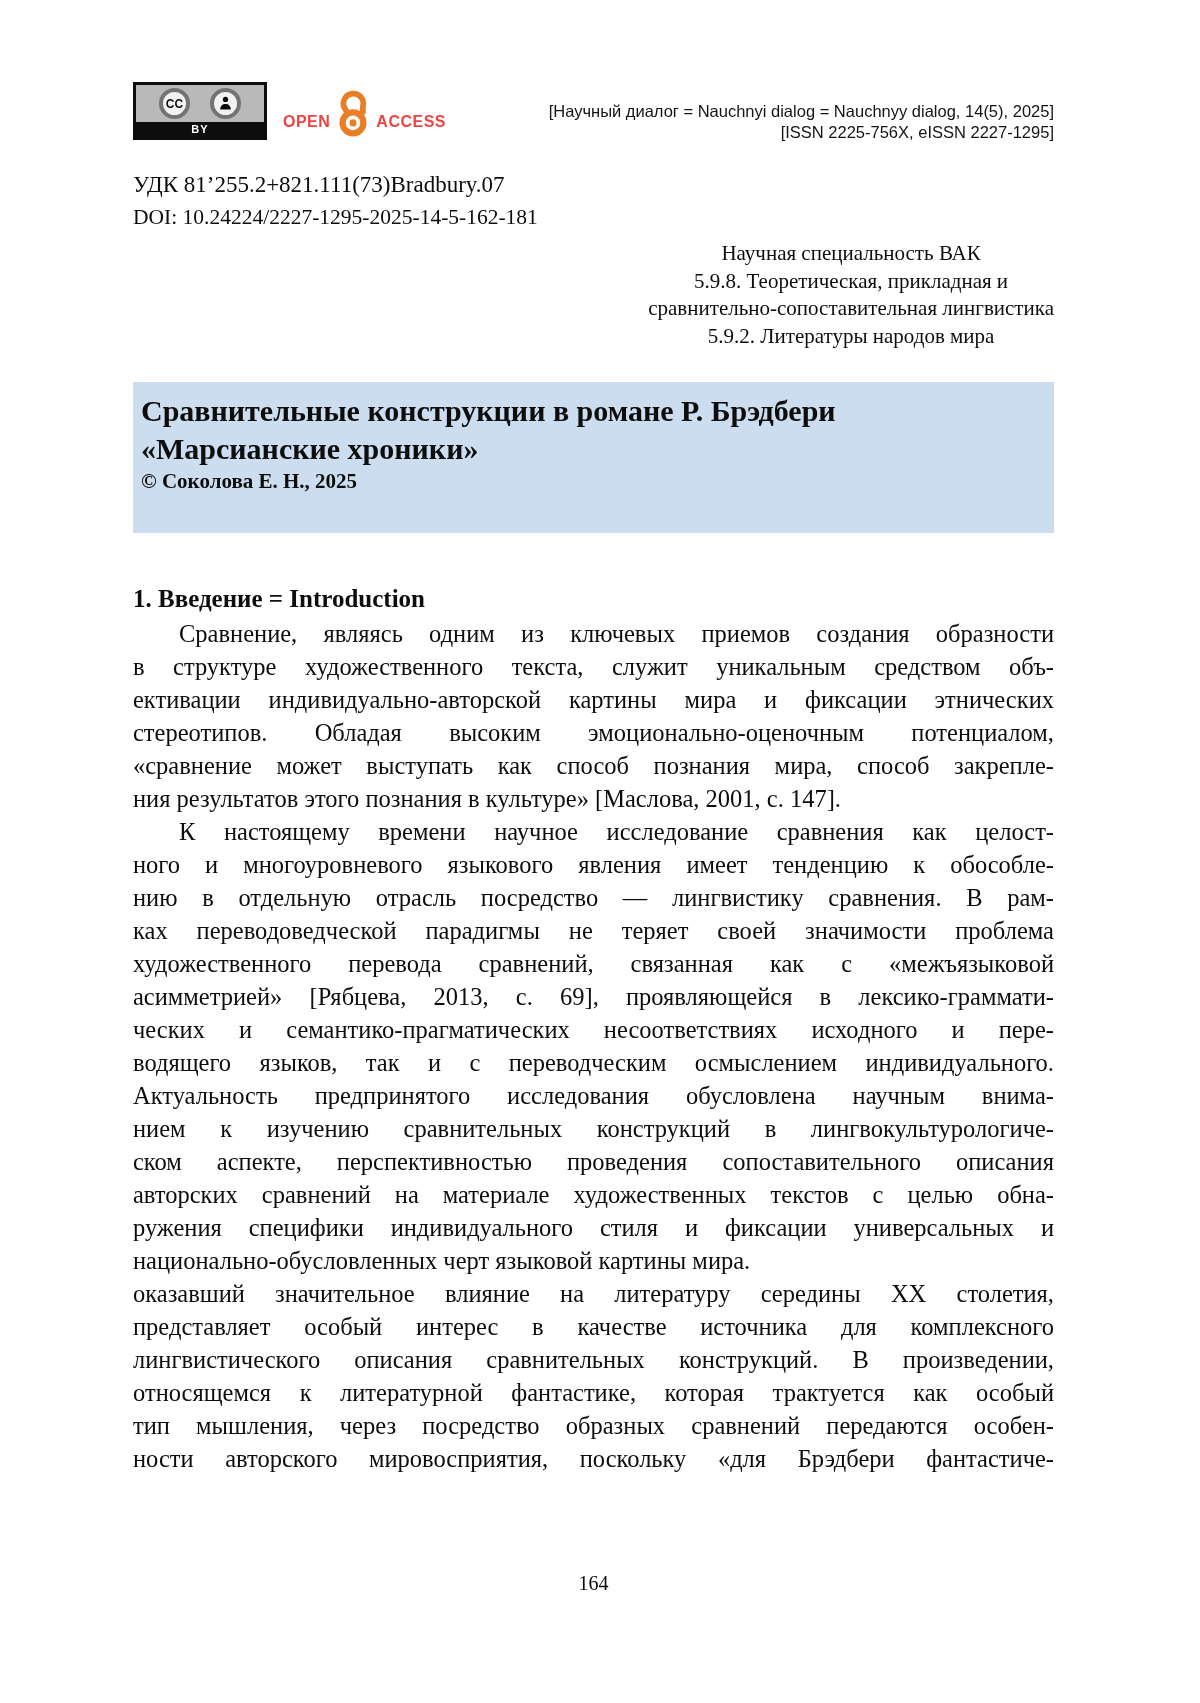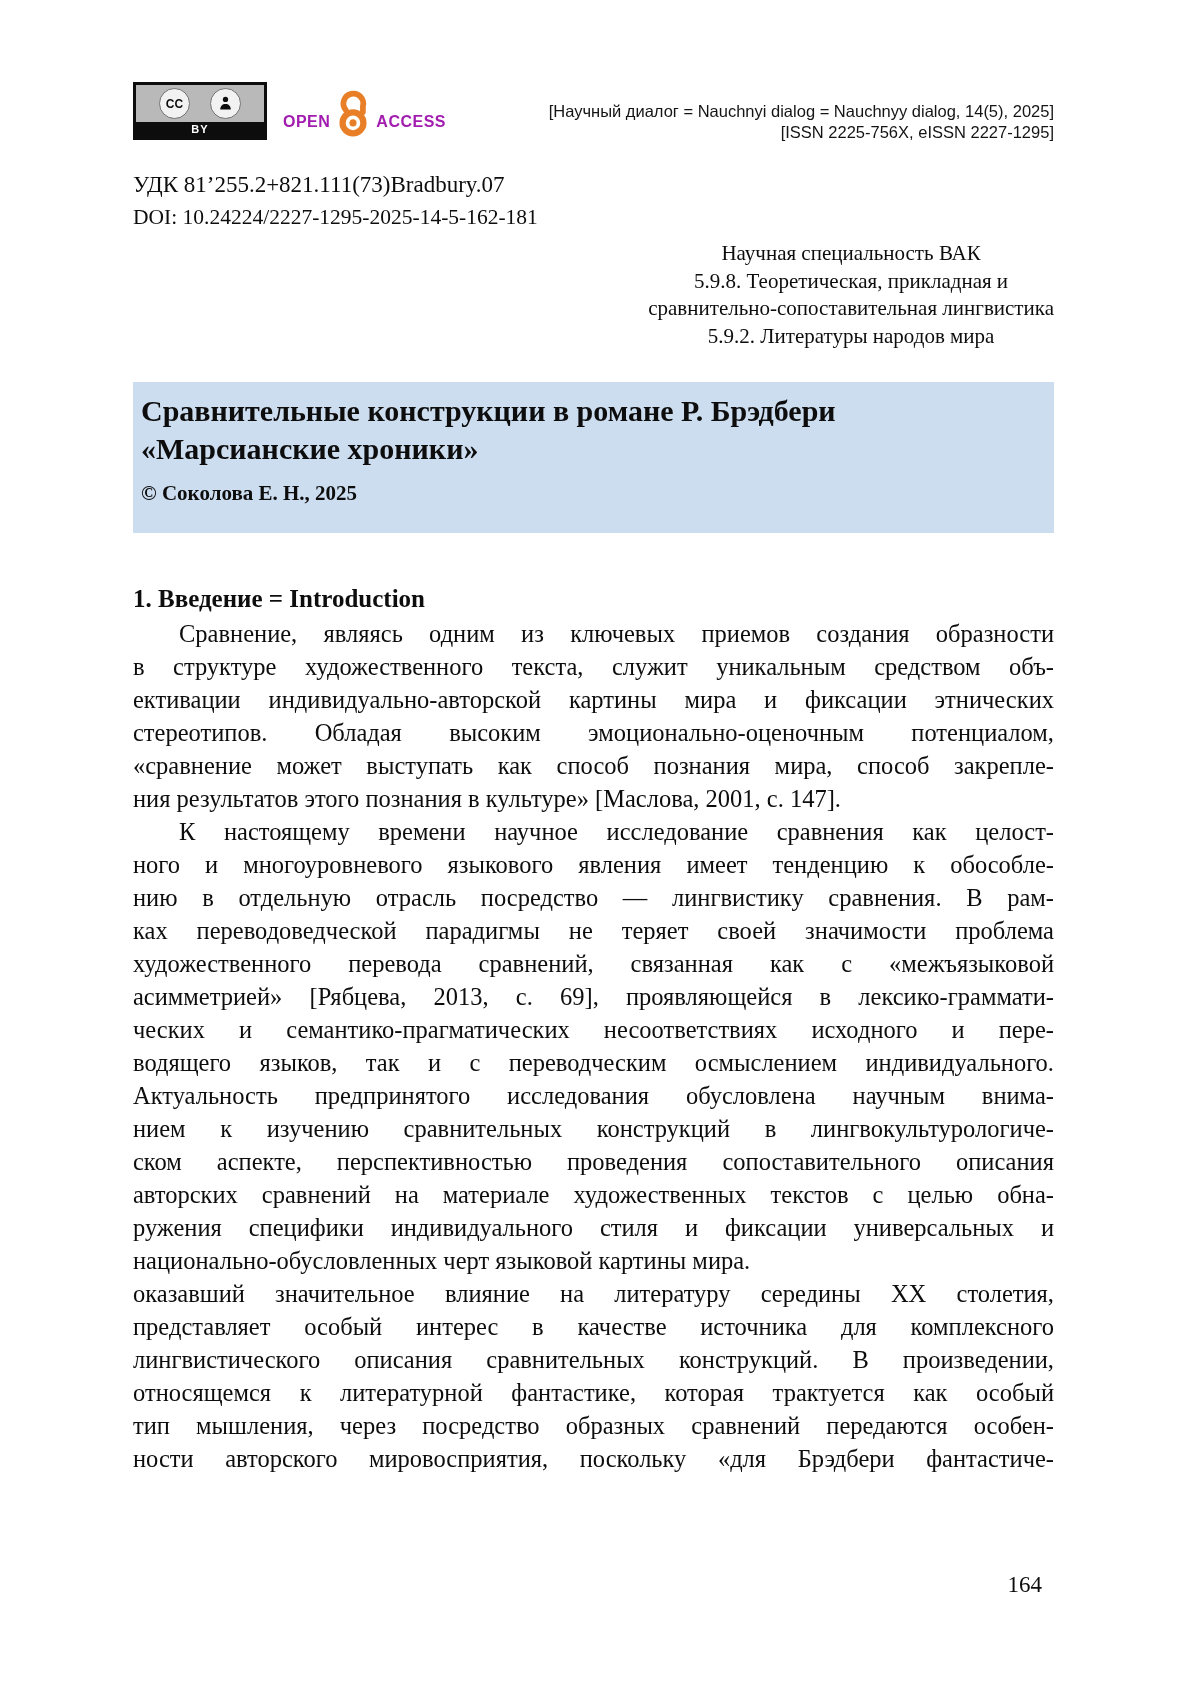--- a/index.html
+++ b/index.html
@@ -24,35 +24,35 @@
     width:134px;height:58px;
     background:#b9b9b9;
     border:3px solid #0d0d0d;
     box-sizing:border-box;
   }
   .cc-top{
     height:37px;display:flex;align-items:center;justify-content:center;gap:20px;
   }
   .cc-circle-el{
     width:31px;height:31px;border-radius:50%;
-    background:#f2f2f2;border:1px solid #737373;box-sizing:border-box;
+    background:#f2f2f2;border:4px solid #737373;box-sizing:border-box;
     display:flex;align-items:center;justify-content:center;
     font-family:"Liberation Sans",sans-serif;font-weight:bold;font-size:12px;color:#0d0d0d;
   }
   .cc-bottom{
     position:absolute;left:0;right:0;bottom:0;height:15px;
     background:#0d0d0d;color:#ffffff;text-align:center;
     font:bold 11px/15px "Liberation Sans",sans-serif;letter-spacing:1px;
   }
 
   .oa-logo{
     position:absolute;left:283px;top:88px;height:50px;
     display:flex;align-items:flex-end;gap:3px;
     font-family:"Liberation Sans",sans-serif;font-weight:bold;font-size:16px;
-    letter-spacing:0.5px;color:#a21caf;
+    letter-spacing:0.5px;color:#ef4444;
   }
   .oa-logo .oa-word{padding-bottom:7px;}
   .oa-lock{color:var(--oa-orange);display:block;}
 
   .journal-info{
     position:absolute;top:101px;right:146px;
     text-align:right;
     font-family:"Liberation Sans",sans-serif;
     font-size:16.5px;line-height:21px;color:#141414;
   }
@@ -66,40 +66,40 @@
   }
 
   
   .title-box{
     position:absolute;left:133px;top:382px;width:921px;height:151px;
     background:var(--box-blue);
     box-sizing:border-box;
     padding:10px 10px 0 8px;
   }
   .title-line{font-weight:bold;font-size:30px;line-height:38px;}
-  .copyright-line{font-weight:bold;font-size:21px;line-height:26px;margin-top:12px;}
+  .copyright-line{font-weight:bold;font-size:21px;line-height:26px;margin-top:0;}
 
   
   .section-heading{
     position:absolute;left:133px;top:584px;
     font-weight:bold;font-size:25px;line-height:30px;
   }
   .article-body{
     position:absolute;left:133px;top:617px;width:921px;
     font-size:24.5px;
   }
   .line{
     height:33px;line-height:33px;overflow:hidden;text-align:left;
   }
   .line.j{text-align:justify;text-align-last:justify;}
   .line.indent{text-indent:46px;}
 
   .page-number{
-    position:absolute;left:121px;top:1572px;width:921px;
-    text-align:right;font-size:23px;
+    position:absolute;left:133px;top:1572px;width:921px;
+    text-align:center;font-size:20px;
   }
 </style>
 </head>
 <body>
 
 <div class="page" style="background: rgb(255, 255, 255);">
 
   <div class="cc-badge">
     <div class="cc-top">
       <span class="cc-circle-el">CC</span>

